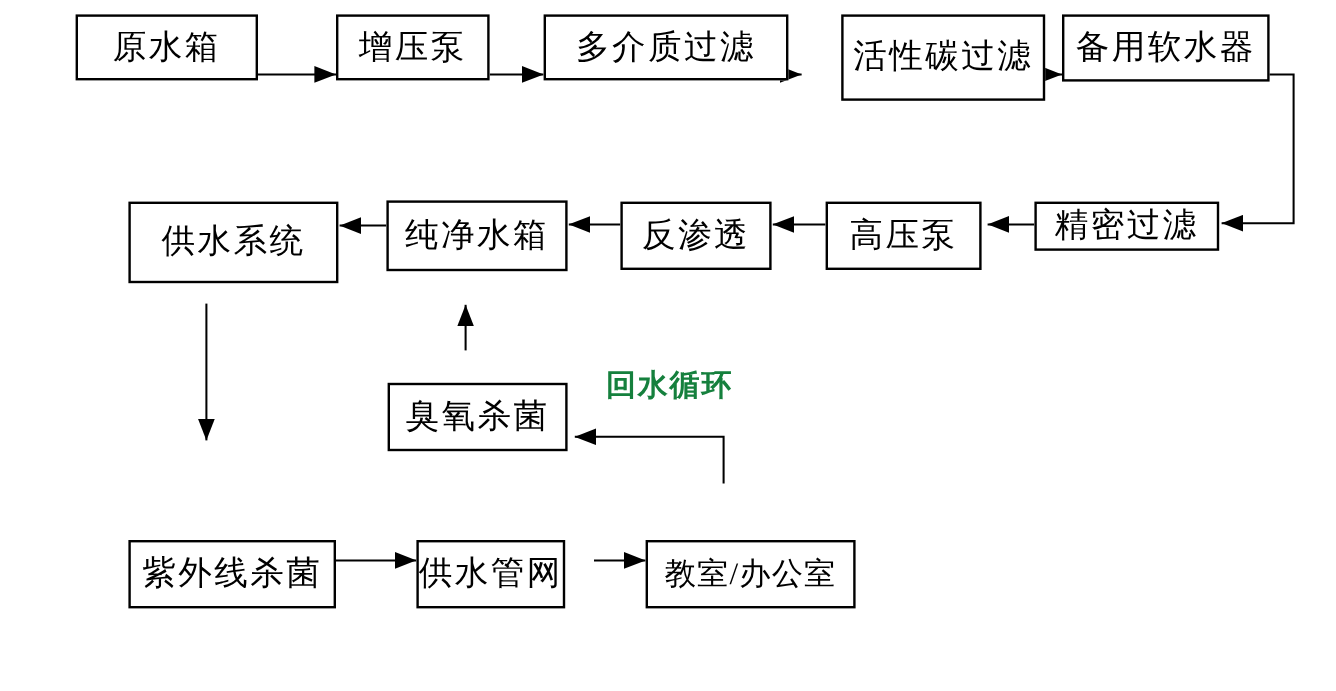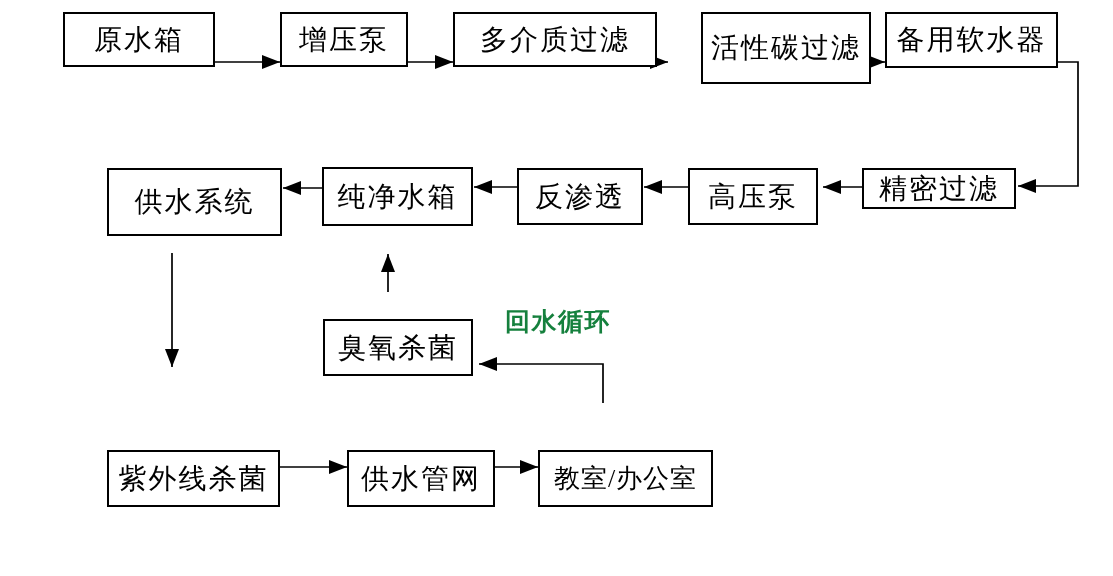--- a/index.html
+++ b/index.html
@@ -43,21 +43,21 @@
   .n2  { left: 453px;  top: 12px;  width: 204px; height: 55px; }
   .n3  { left: 701px;  top: 12px;  width: 170px; height: 72px; }
   .n4  { left: 885px;  top: 12px;  width: 173px; height: 56px; }
   .n5  { left: 107px;  top: 168px; width: 175px; height: 68px; }
   .n6  { left: 322px;  top: 167px; width: 151px; height: 59px; }
   .n7  { left: 517px;  top: 168px; width: 126px; height: 57px; }
   .n8  { left: 688px;  top: 168px; width: 130px; height: 57px; }
   .n9  { left: 862px;  top: 168px; width: 154px; height: 41px; }
   .n10 { left: 323px;  top: 319px; width: 150px; height: 57px; }
   .n11 { left: 107px;  top: 450px; width: 173px; height: 57px; }
-  .n12 { left: 347px;  top: 450px; width: 148px; height: 57px; }
+  .n12 { left: 347px;  top: 450px; width: 124px; height: 57px; }
   .n13 { left: 538px;  top: 450px; width: 175px; height: 57px; font-size: 26px; letter-spacing: 1px; }
   .annotation {
     position: absolute;
     left: 505px;
     top: 307px;
     color: #15803d;
     font-family: "Liberation Sans", "DejaVu Sans", sans-serif;
     font-weight: bold;
     font-size: 25px;
     letter-spacing: 1.5px;

